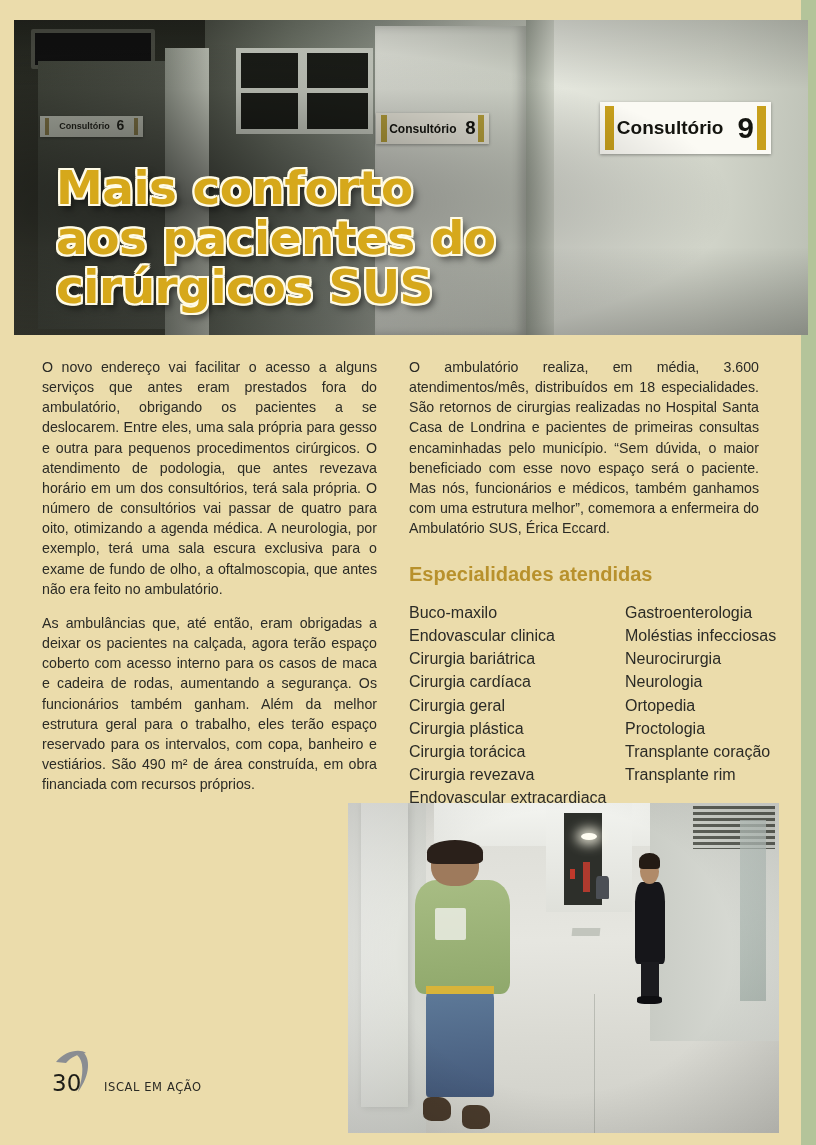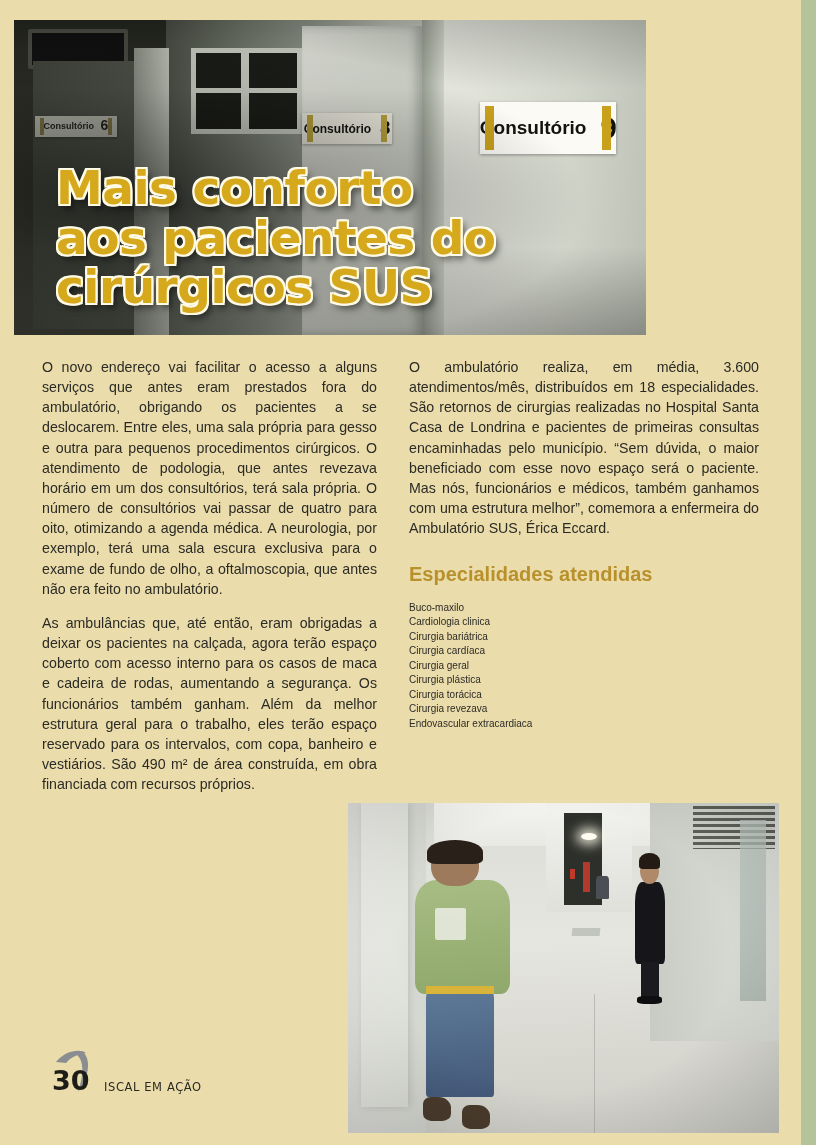--- a/index.html
+++ b/index.html
@@ -25,21 +25,21 @@
     width: 15px;
     height: 1145px;
     background: #b4c49a;
   }
 
   
   .hero {
     position: absolute;
     left: 14px;
     top: 20px;
-    width: 632px;
+    width: 794px;
     height: 315px;
     overflow: hidden;
     background: #6d28d9;
   }
   .hero-photo {
     position: absolute;
     inset: 0;
   }
   
   .hp-bg {
@@ -179,21 +179,21 @@
   .section-head {
     margin: 22px 0 12px 0;
     font-size: 20px;
     font-weight: 700;
     color: #b8912c;
   }
 
   .spec-wrap {
     display: flex;
     gap: 18px;
-    font-size: 10px;
+    font-size: 16px;
     line-height: 1.45;
     text-align: left;
   }
   .spec-col { flex: 1 1 auto; }
   .spec-col div { white-space: nowrap; }
   .spec-col.first { width: 198px; flex: 0 0 198px; }
 
   
   .photo-bottom {
     position: absolute;
@@ -337,22 +337,22 @@
     align-items: flex-end;
     gap: 8px;
   }
   .footer-logo {
     position: relative;
     width: 46px;
     height: 50px;
   }
   .footer-pagenum {
     font-family: "DejaVu Sans", sans-serif;
-    font-weight: 700;
-    font-size: 27px;
+    font-weight: 400;
+    font-size: 23px;
     color: #1d1d18;
     position: absolute;
     left: 2px;
     bottom: 2px;
     z-index: 2;
   }
   .footer-brand {
     font-family: "DejaVu Sans", sans-serif;
     font-size: 11.5px;
     letter-spacing: .6px;
@@ -414,28 +414,38 @@
 </div>
 
 <div class="col-right">
   <p>O ambulatório realiza, em média, 3.600 atendimentos/mês, distribuídos em 18 especialidades. São retornos de cirurgias realizadas no Hospital Santa Casa de Londrina e pacientes de primeiras consultas encaminhadas pelo município. “Sem dúvida, o maior beneficiado com esse novo espaço será o paciente. Mas nós, funcionários e médicos, também ganhamos com uma estrutura melhor”, comemora a enfermeira do Ambulatório SUS, Érica Eccard.</p>
 
   <h2 class="section-head">Especialidades atendidas</h2>
 
   <div class="spec-wrap">
     <div class="spec-col first">
         <div>Buco-maxilo</div>
-        <div>Cardiologia clinica</div>
+        <div>Endovascular clinica</div>
         <div>Cirurgia bariátrica</div>
         <div>Cirurgia cardíaca</div>
         <div>Cirurgia geral</div>
         <div>Cirurgia plástica</div>
         <div>Cirurgia torácica</div>
         <div>Cirurgia revezava</div>
         <div>Endovascular extracardiaca</div>
+      </div>
+    <div class="spec-col">
+        <div>Gastroenterologia</div>
+        <div>Moléstias infecciosas</div>
+        <div>Neurocirurgia</div>
+        <div>Neurologia</div>
+        <div>Ortopedia</div>
+        <div>Proctologia</div>
+        <div>Transplante coração</div>
+        <div>Transplante rim</div>
       </div>
   </div>
 </div>
 
 <div class="photo-bottom">
   <div class="pb-floor"></div>
   <div class="pb-ceiling"></div>
   <div class="pb-wall-l"></div>
   <div class="pb-wall-r"></div>
   <div class="pb-vent"></div>

